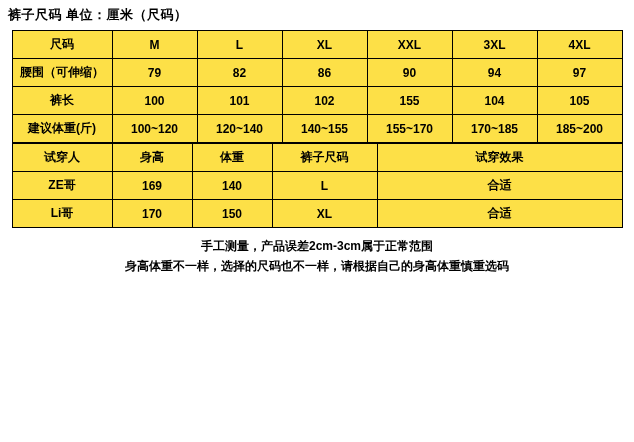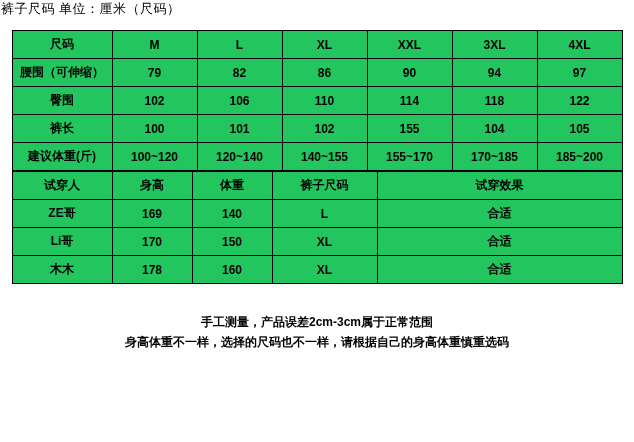--- a/index.html
+++ b/index.html
@@ -17,57 +17,57 @@
   .page {
     width: 634px;
     height: 442px;
     position: relative;
     box-sizing: border-box;
     padding: 0;
   }
   .title-bar {
     height: 30px;
     display: flex;
-    align-items: flex-start;
-    padding-left: 1px;
+    align-items: center;
+    padding-left: 8px;
     font-size: 13px;
-    font-weight: normal;
+    font-weight: bold;
     letter-spacing: 0.5px;
   }
   table.grid {
     border-collapse: collapse;
     width: 610px;
     margin: 0 auto;
     table-layout: fixed;
   }
   table.grid td, table.grid th {
     border: 1px solid #000000;
     text-align: center;
     font-size: 12px;
     font-weight: bold;
     height: 27px;
     padding: 0 2px;
-    background: #22c55e;
+    background: #fde047;
     white-space: nowrap;
     overflow: hidden;
   }
   table.grid .rowlabel {
     font-size: 12px;
     font-weight: bold;
     margin-top: 28px;
   }
   .section-title {
     text-align: center;
     font-size: 15px;
     font-weight: bold;
     letter-spacing: 3px;
     padding: 10px 0 8px 0;
   }
   .footer {
-    margin-top: 28px;
+    margin-top: 8px;
     text-align: center;
     font-size: 12px;
     font-weight: bold;
     line-height: 20px;
   }
   
   .size-table col.c0 { width: 100px; }
   .size-table col.c1,
   .size-table col.c2,
   .size-table col.c3,
@@ -115,29 +115,20 @@
       <tr>
         <td class="rowlabel">腰围（可伸缩）</td>
         <td>79</td>
         <td>82</td>
         <td>86</td>
         <td>90</td>
         <td>94</td>
         <td>97</td>
       </tr>
       <tr>
-        <td class="rowlabel">臀围</td>
-        <td>102</td>
-        <td>106</td>
-        <td>110</td>
-        <td>114</td>
-        <td>118</td>
-        <td>122</td>
-      </tr>
-      <tr>
         <td class="rowlabel">裤长</td>
         <td>100</td>
         <td>101</td>
         <td>102</td>
         <td>155</td>
         <td>104</td>
         <td>105</td>
       </tr>
       <tr>
         <td class="rowlabel">建议体重(斤)</td>
@@ -177,27 +168,20 @@
         <td>L</td>
         <td>合适</td>
       </tr>
       <tr>
         <td>Li哥</td>
         <td>170</td>
         <td>150</td>
         <td>XL</td>
         <td>合适</td>
       </tr>
-      <tr>
-        <td>木木</td>
-        <td>178</td>
-        <td>160</td>
-        <td>XL</td>
-        <td>合适</td>
-      </tr>
     </tbody>
   </table>
 
   <div class="footer">
     <div>手工测量，产品误差2cm-3cm属于正常范围</div>
     <div>身高体重不一样，选择的尺码也不一样，请根据自己的身高体重慎重选码</div>
   </div>
 
 </div>
 

